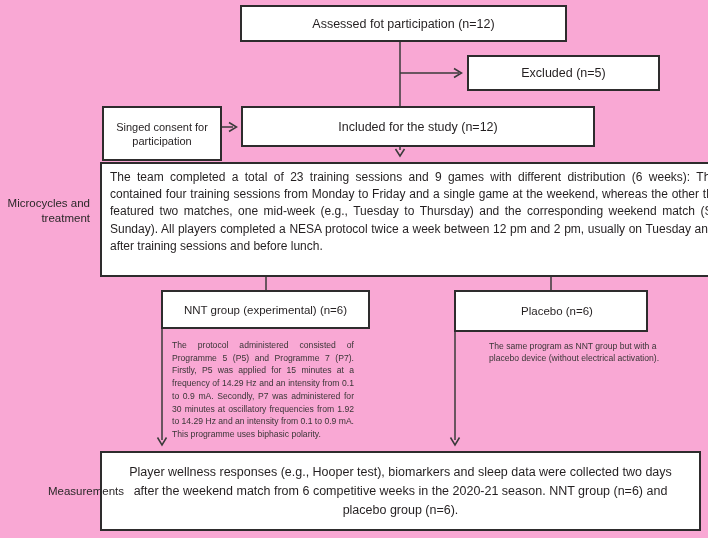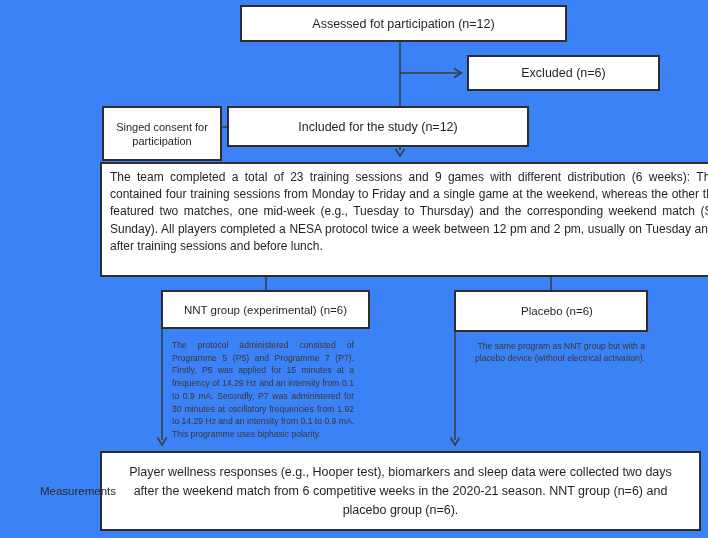--- a/index.html
+++ b/index.html
@@ -4,39 +4,39 @@
 <style>
   html, body {
     margin: 0;
     padding: 0;
     background: #ffffff;
   }
   .canvas {
     position: relative;
     width: 708px;
     height: 538px;
-    background: #3b82f6;
+    background: #f9a8d4;
     font-family: "Liberation Sans", sans-serif;
     color: #231f20;
     overflow: hidden;
   }
   .box {
     position: absolute;
     box-sizing: border-box;
     border: 2px solid #2e2c2d;
     background: #ffffff;
     display: flex;
     align-items: center;
     justify-content: center;
     text-align: center;
   }
   .box-assessed   { left: 240px; top: 5px;   width: 327px; height: 37px; font-size: 12.5px; }
   .box-excluded   { left: 467px; top: 55px;  width: 193px; height: 36px; font-size: 12.5px; }
   .box-consent    { left: 102px; top: 106px; width: 120px; height: 55px; font-size: 11px; line-height: 14px; padding: 2px 6px; }
-  .box-included   { left: 227px; top: 106px; width: 302px; height: 41px; font-size: 12.5px; }
+  .box-included   { left: 241px; top: 106px; width: 354px; height: 41px; font-size: 12.5px; }
   .box-microcycles {
     left: 100px; top: 162px; width: 678px; height: 115px;
     display: block;
     font-size: 12px; line-height: 17.2px;
     text-align: justify;
     padding: 5px 8px 0 8px;
   }
   .box-nnt        { left: 161px; top: 290px; width: 209px; height: 39px; font-size: 11.5px; text-align: center; }
   .box-placebo    { left: 454px; top: 290px; width: 194px; height: 42px; font-size: 11.5px; padding-left: 12px; }
   .box-measurements {
@@ -48,33 +48,33 @@
     position: absolute;
     font-size: 8.6px;
     color: #3a3637;
   }
   .desc-nnt {
     left: 172px; top: 339px; width: 182px;
     line-height: 12.7px;
     text-align: justify;
   }
   .desc-placebo {
-    left: 465px; top: 340px; width: 180px;
+    left: 489px; top: 340px; width: 180px;
     line-height: 12px;
-    text-align: right;
+    text-align: left;
   }
   .side-label {
     position: absolute;
     font-size: 11.5px;
     line-height: 15px;
     white-space: pre-line;
     color: #2b2829;
   }
   .label-microcycles { left: 0px; top: 196px; width: 90px; text-align: right; }
-  .label-measurements { left: 0px; top: 484px; width: 92px; text-align: right; padding-left: 24px; }
+  .label-measurements { left: 16px; top: 484px; width: 92px; text-align: center; padding-left: 24px; }
   .connector-layer {
     position: absolute;
     left: 0; top: 0;
     width: 708px; height: 538px;
     pointer-events: none;
   }
 </style>
 </head>
 <body>
 
@@ -104,34 +104,36 @@
     <path d="M551 277 V290"></path>
 
     <path d="M162 329 V440"></path>
     <path d="M157.5 437.5 L162 445 L166.5 437.5"></path>
     <path d="M455 332 V440"></path>
     <path d="M450.5 437.5 L455 445 L459.5 437.5"></path>
   </svg>
 
   <div class="box box-assessed">Assessed fot participation (n=12)</div>
 
-  <div class="box box-excluded">Excluded (n=6)</div>
+  <div class="box box-excluded">Excluded (n=5)</div>
 
   <div class="box box-consent">Singed consent for participation</div>
 
   <div class="box box-included">Included for the study (n=12)</div>
 
   <div class="box box-microcycles">The team completed a total of 23 training sessions and 9 games with different distribution (6 weeks): Three weeks contained four training sessions from Monday to Friday and a single game at the weekend, whereas the other three weeks featured two matches, one mid-week (e.g., Tuesday to Thursday) and the corresponding weekend match (Saturday to Sunday). All players completed a NESA protocol twice a week between 12 pm and 2 pm, usually on Tuesday and Thursday after training sessions and before lunch.</div>
 
   <div class="box box-nnt">NNT group (experimental) (n=6)</div>
 
   <div class="box box-placebo">Placebo (n=6)</div>
 
   <div class="desc desc-nnt">The protocol administered consisted of Programme 5 (P5) and Programme 7 (P7). Firstly, P5 was applied for 15 minutes at a frequency of 14.29 Hz and an intensity from 0.1 to 0.9 mA. Secondly, P7 was administered for 30 minutes at oscillatory frequencies from 1.92 to 14.29 Hz and an intensity from 0.1 to 0.9 mA. This programme uses biphasic polarity.</div>
 
   <div class="desc desc-placebo">The same program as NNT group but with a placebo device (without electrical activation).</div>
 
   <div class="box box-measurements">Player wellness responses (e.g., Hooper test), biomarkers and sleep data were collected two days after the weekend match from 6 competitive weeks in the 2020-21 season. NNT group (n=6) and placebo group (n=6).</div>
 
+  <div class="side-label label-microcycles">Microcycles and
+treatment</div>
 
   <div class="side-label label-measurements">Measurements</div>
 
 </div>
 
 </body></html>

